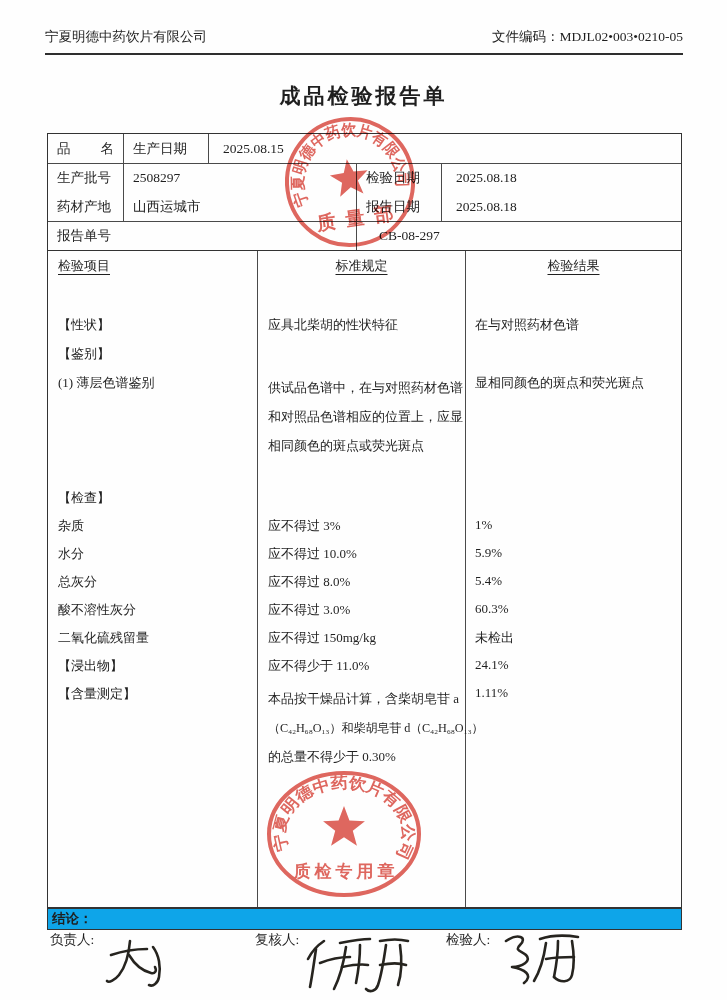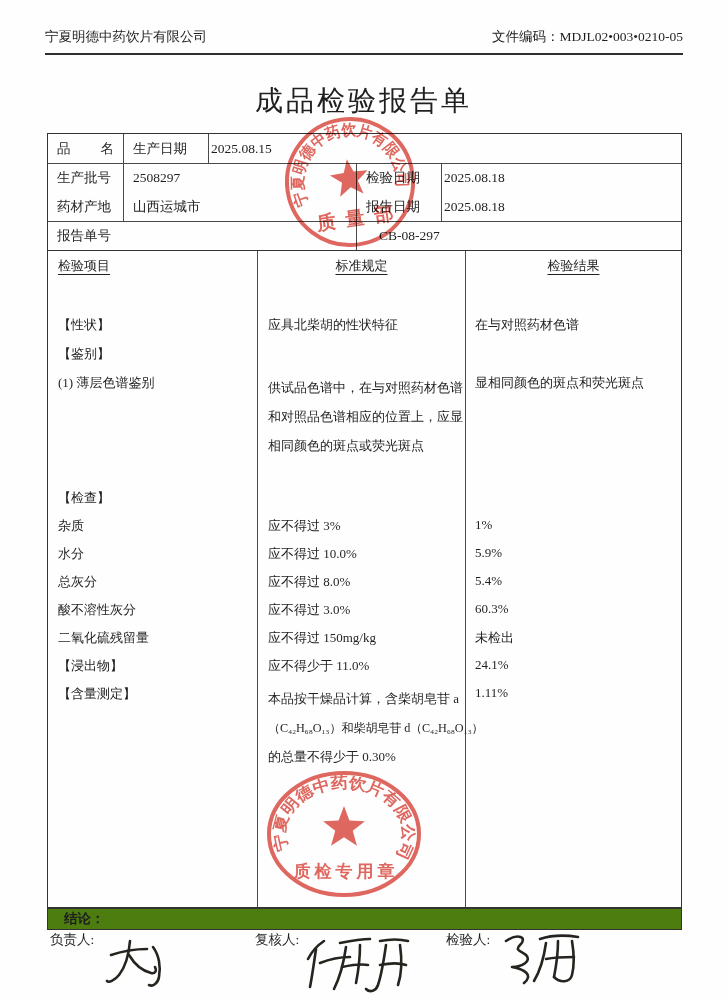--- a/index.html
+++ b/index.html
@@ -17,35 +17,35 @@
     color:var(--ink);overflow:hidden;
   }
   
   .letterhead{
     position:absolute;left:45px;top:28px;width:638px;
     display:flex;justify-content:space-between;align-items:flex-end;
     font-size:13.5px;padding-bottom:7px;border-bottom:2px solid #2e2e2e;
   }
   .title{
     position:absolute;left:0;top:82px;width:100%;text-align:center;
-    font-size:28px;font-weight:normal;letter-spacing:3px;
+    font-size:21px;font-weight:bold;letter-spacing:3px;
   }
   
   .info-table{
     position:absolute;left:47px;top:133px;width:635px;
     border:1.5px solid var(--line-strong);font-size:13.5px;
   }
   .irow{display:flex;height:29px;}
   .irow.bt{border-top:1px solid var(--line);}
   .icell{display:flex;align-items:center;padding-left:9px;}
   .icell.bl{border-left:1px solid var(--line);}
   .w-label{width:75px;}
   .w-value{width:233px;}
   .w-dlabel{width:85px;}
-  .w-dvalue{flex:1;padding-left:2px;}
+  .w-dvalue{flex:1;padding-left:14px;}
   .w-label.justify{justify-content:space-between;padding-right:9px;}
   .w-span2{width:308px;}
   
   .main-table{
     position:absolute;left:47px;top:250px;width:635px;height:658px;
     border:1.5px solid var(--line-strong);font-size:13px;
     display:flex;flex-direction:column;
   }
   .mt-head{display:flex;height:30px;}
   .mt-head .hc{padding-top:6px;}
@@ -64,21 +64,21 @@
   .mrow.tlc{height:115px;}
   .mrow.assay{flex:1;}
   .ml div{line-height:28.8px;}
   .ml{padding-top:0 !important;margin-top:-3px;}
   .mrow .c2.ml{padding-top:3px !important;margin-top:0;}
   .chem{font-size:12.2px;white-space:nowrap;letter-spacing:-0.2px;}
   
   .conclusion{
     position:absolute;left:47px;top:908px;width:635px;height:22px;
     border:1.5px solid var(--line-strong);font-size:13.5px;
-    display:flex;align-items:center;padding-left:16px;background:#4d7c0f;
+    display:flex;align-items:center;padding-left:4px;background:#0ea5e9;
   }
   .conclusion b{font-weight:bold;}
   .signers{position:absolute;left:0;top:931px;width:727px;font-size:13.5px;}
   .signers span{position:absolute;top:0;}
   .lbl-resp{left:50px;}
   .lbl-review{left:255px;}
   .lbl-inspect{left:446px;}
   
   .stamp{position:absolute;mix-blend-mode:multiply;opacity:.82;}
   .stamp-top{left:275px;top:107px;}

